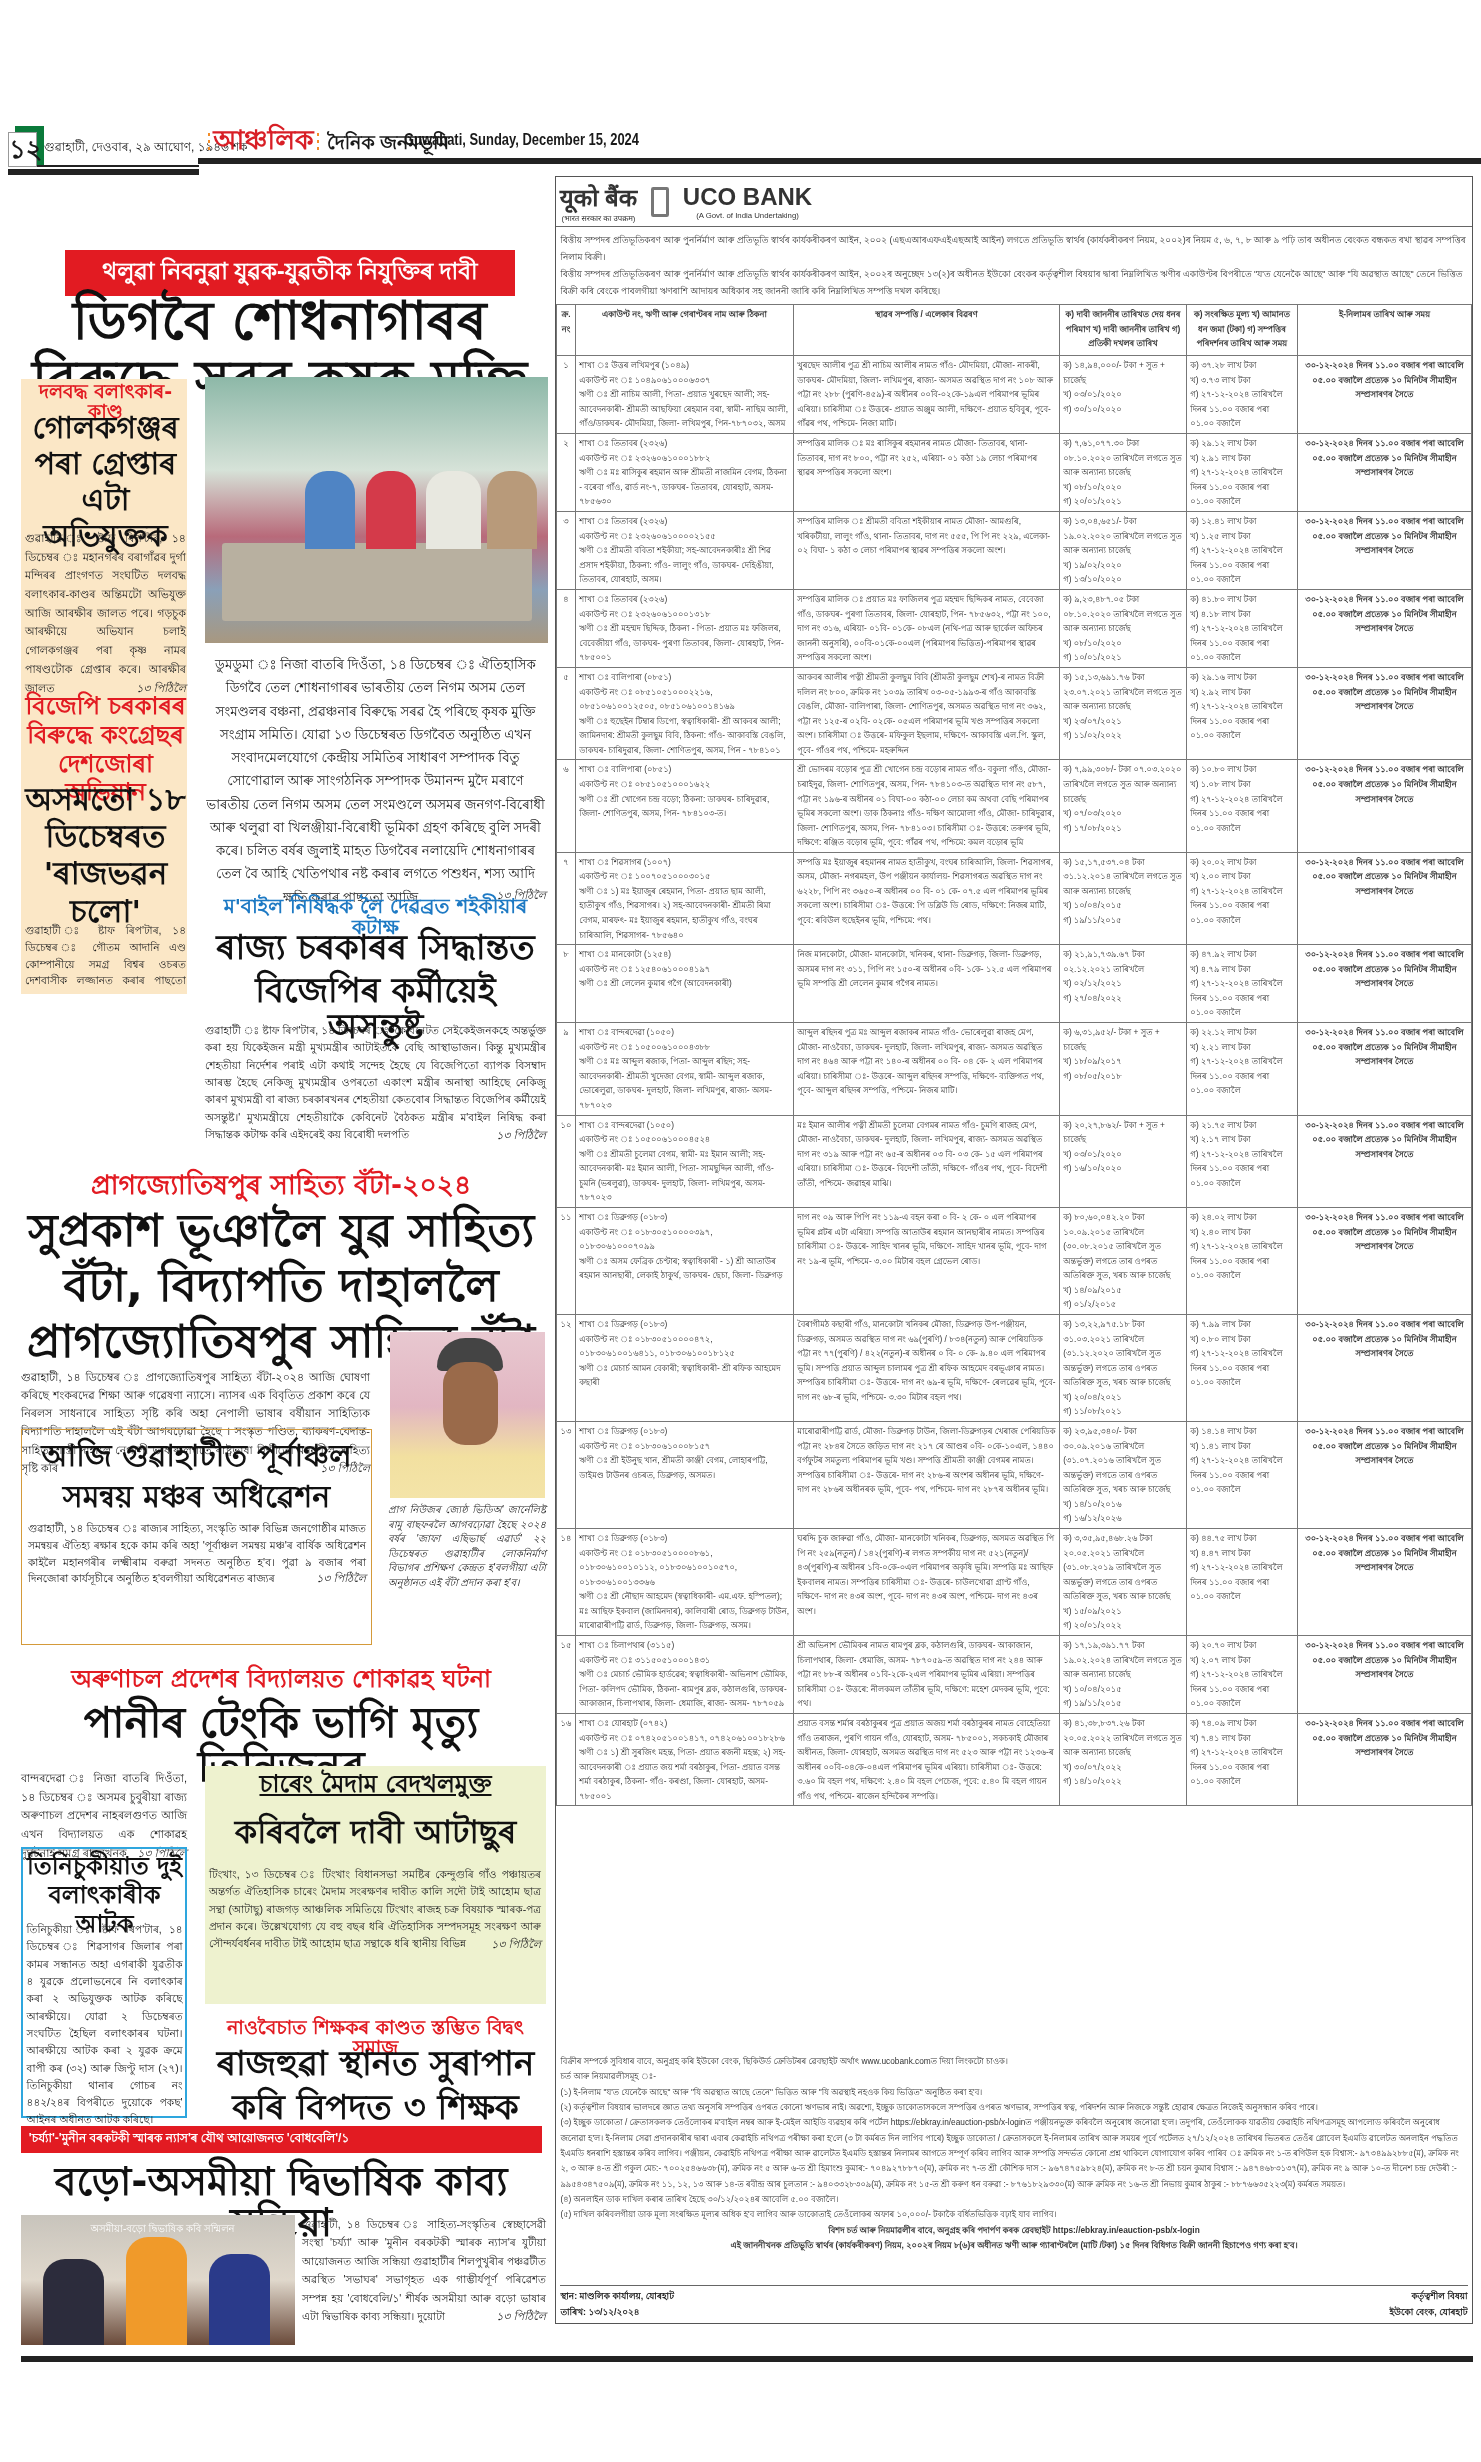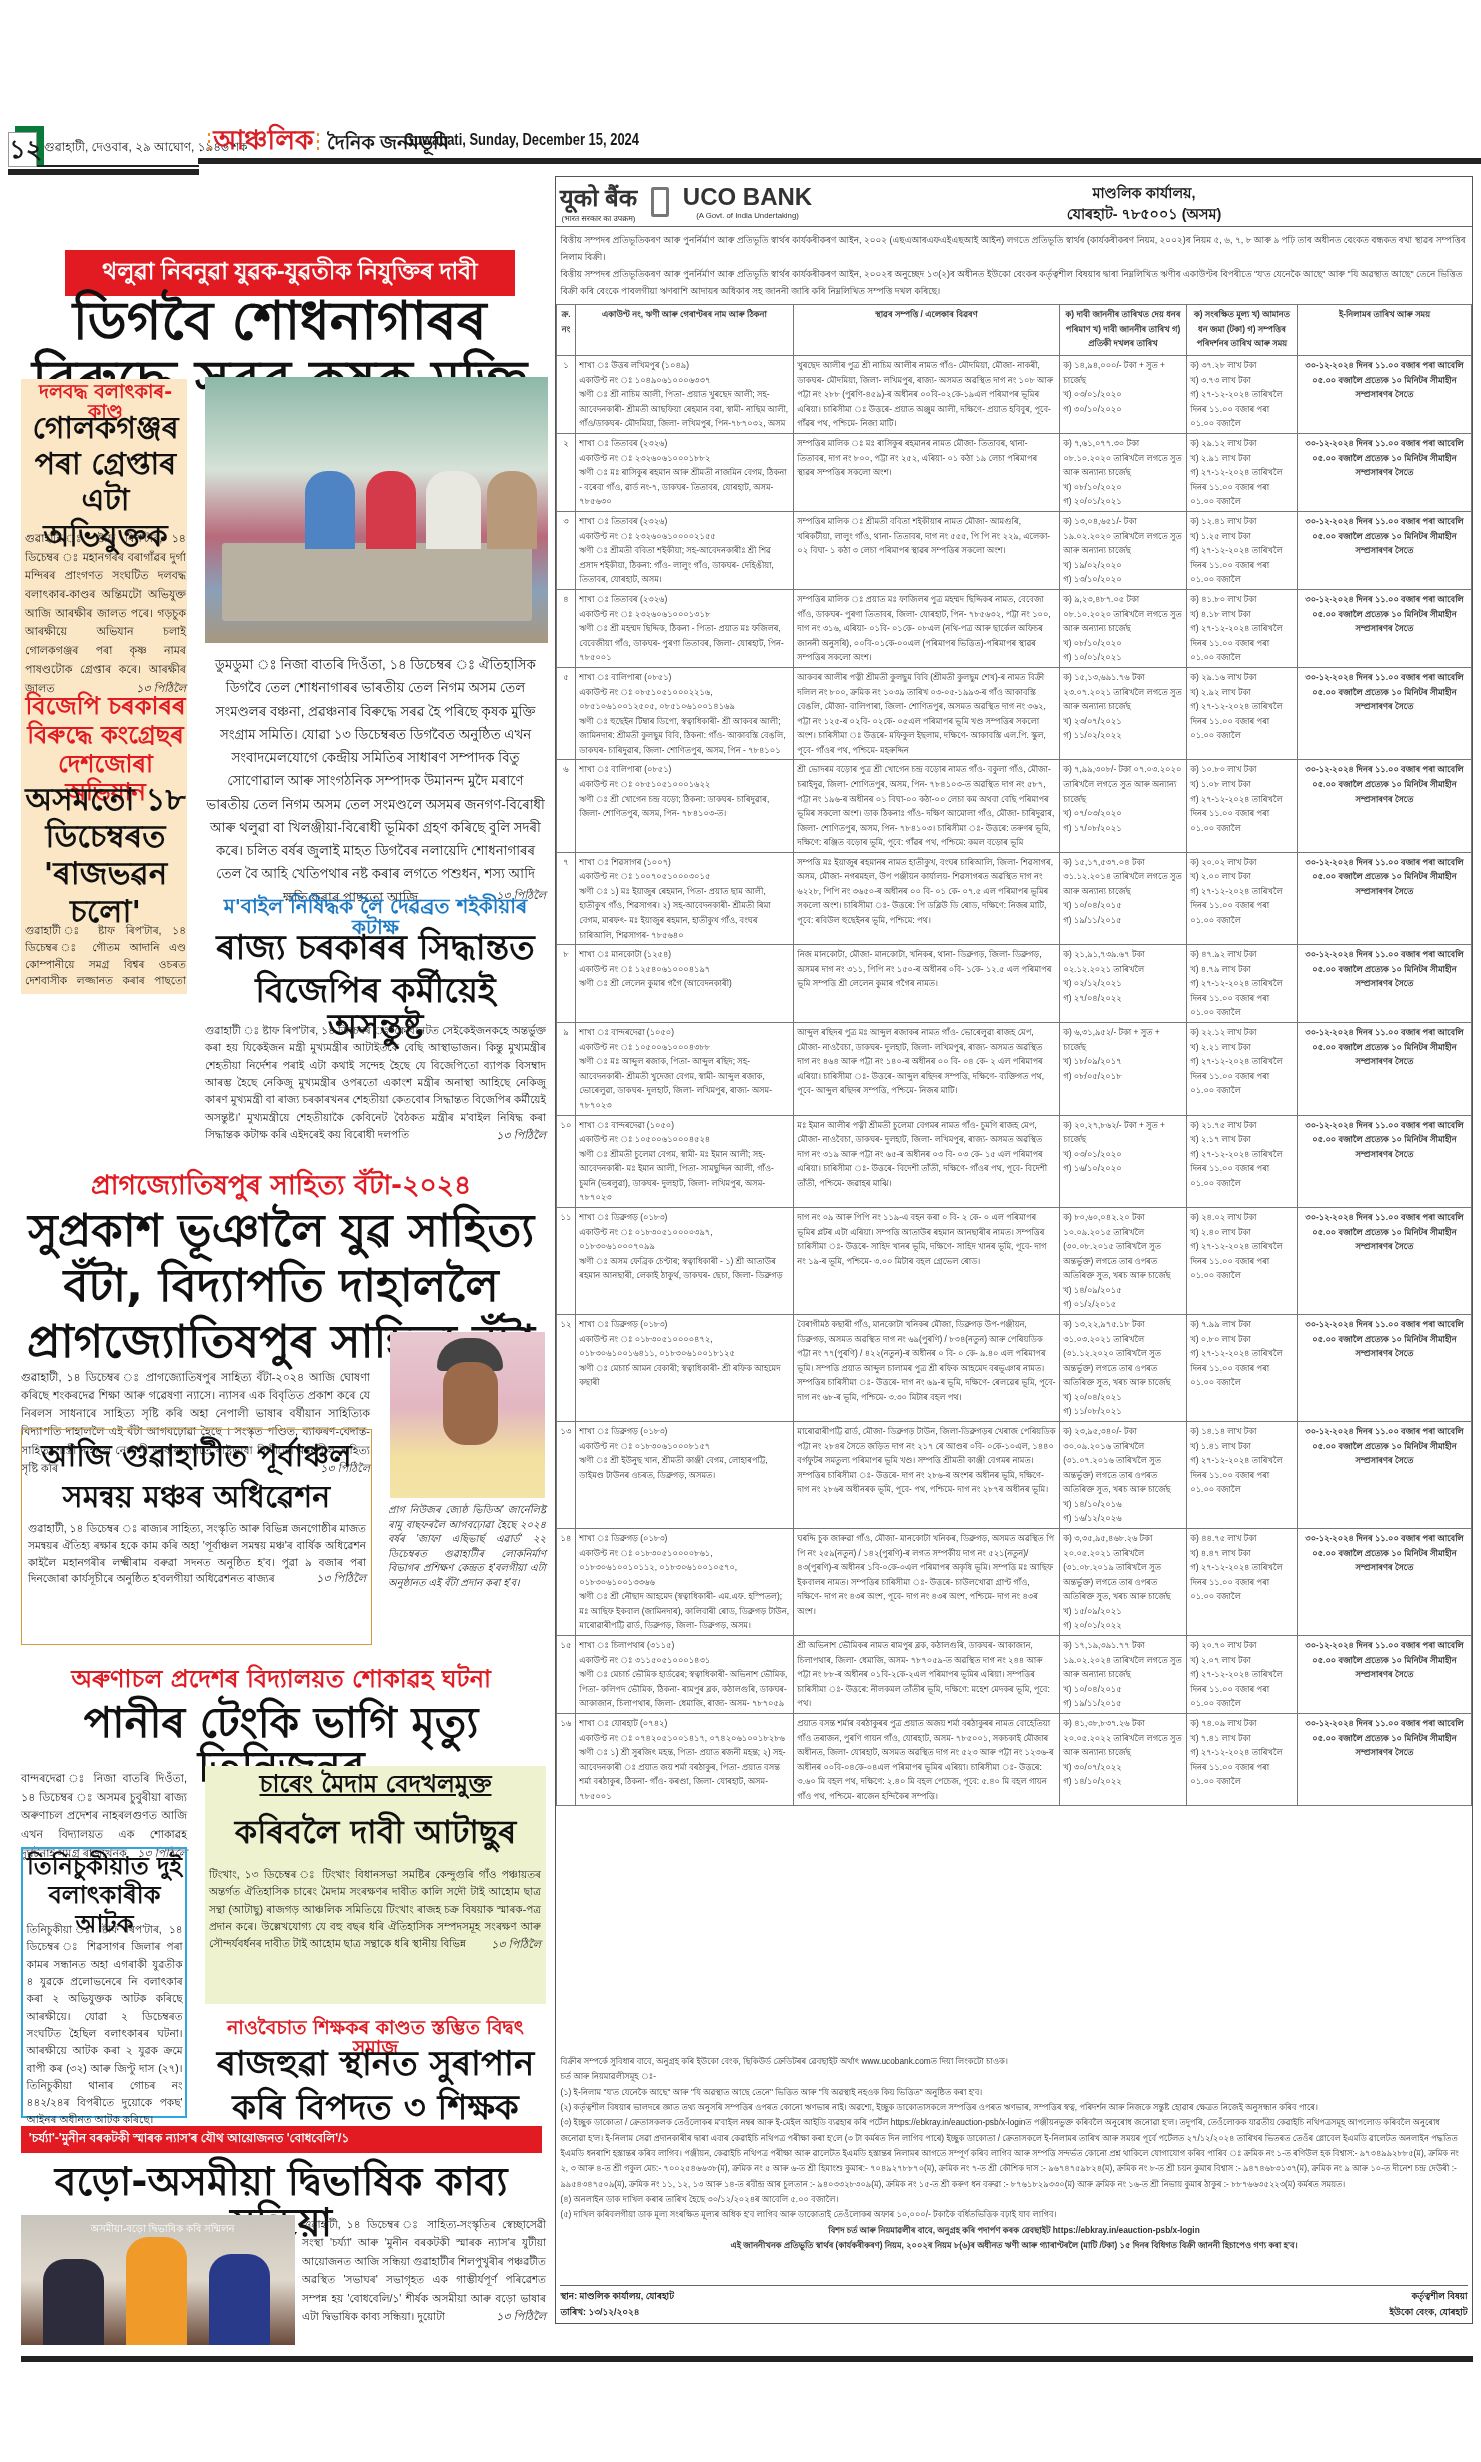--- a/index.html
+++ b/index.html
@@ -155,24 +155,20 @@
     <div class="n-logo">
       <div style="text-align:center">
         <span>यूको बैंक</span>
         <small>(भारत सरकार का उपक्रम)</small>
       </div>
       <div class="uco-mark"></div>
       <div style="text-align:center">
         <span>UCO BANK</span>
         <small>(A Govt. of India Undertaking)</small>
       </div>
-    </div>
-    <div class="n-office">
-      <div>মাণ্ডলিক কাৰ্যালয়,</div>
-      <div>যোৰহাট- ৭৮৫০০১ (অসম)</div>
     </div>
   </div>
   <div class="n-intro">
     <p>বিত্তীয় সম্পদৰ প্ৰতিভূতিকৰণ আৰু পুনৰ্নিৰ্মাণ আৰু প্ৰতিভূতি স্বাৰ্থৰ কাৰ্যকৰীকৰণ আইন, ২০০২ (এছএআৰএফএইএছআই আইন) লগতে প্ৰতিভূতি স্বাৰ্থৰ (কাৰ্যকৰীকৰণ নিয়ম, ২০০২)ৰ নিয়ম ৫, ৬, ৭, ৮ আৰু ৯ পঢ়ি তাৰ অধীনত বেংকত বন্ধকত ৰখা স্থাৱৰ সম্পত্তিৰ নিলাম বিক্ৰী।</p>
     <p>বিত্তীয় সম্পদৰ প্ৰতিভূতিকৰণ আৰু পুনৰ্নিৰ্মাণ আৰু প্ৰতিভূতি স্বাৰ্থৰ কাৰ্যকৰীকৰণ আইন, ২০০২ৰ অনুচ্ছেদ ১৩(২)ৰ অধীনত ইউকো বেংকৰ কৰ্তৃত্বশীল বিষয়াৰ দ্বাৰা নিম্নলিখিত ঋণীৰ একাউণ্টৰ বিপৰীতে "য'ত যেনেকৈ আছে" আৰু "যি অৱস্থাত আছে" তেনে ভিত্তিত বিক্ৰী কৰি বেংকে পাবলগীয়া ঋণৰাশি আদায়ৰ অধিকাৰ সহ জাননী জাৰি কৰি নিম্নলিখিত সম্পত্তি দখল কৰিছে।</p>
   </div>
   <table class="auc">
     <thead>
       <tr>
         <th class="c0">ক্ৰ. নং</th>

